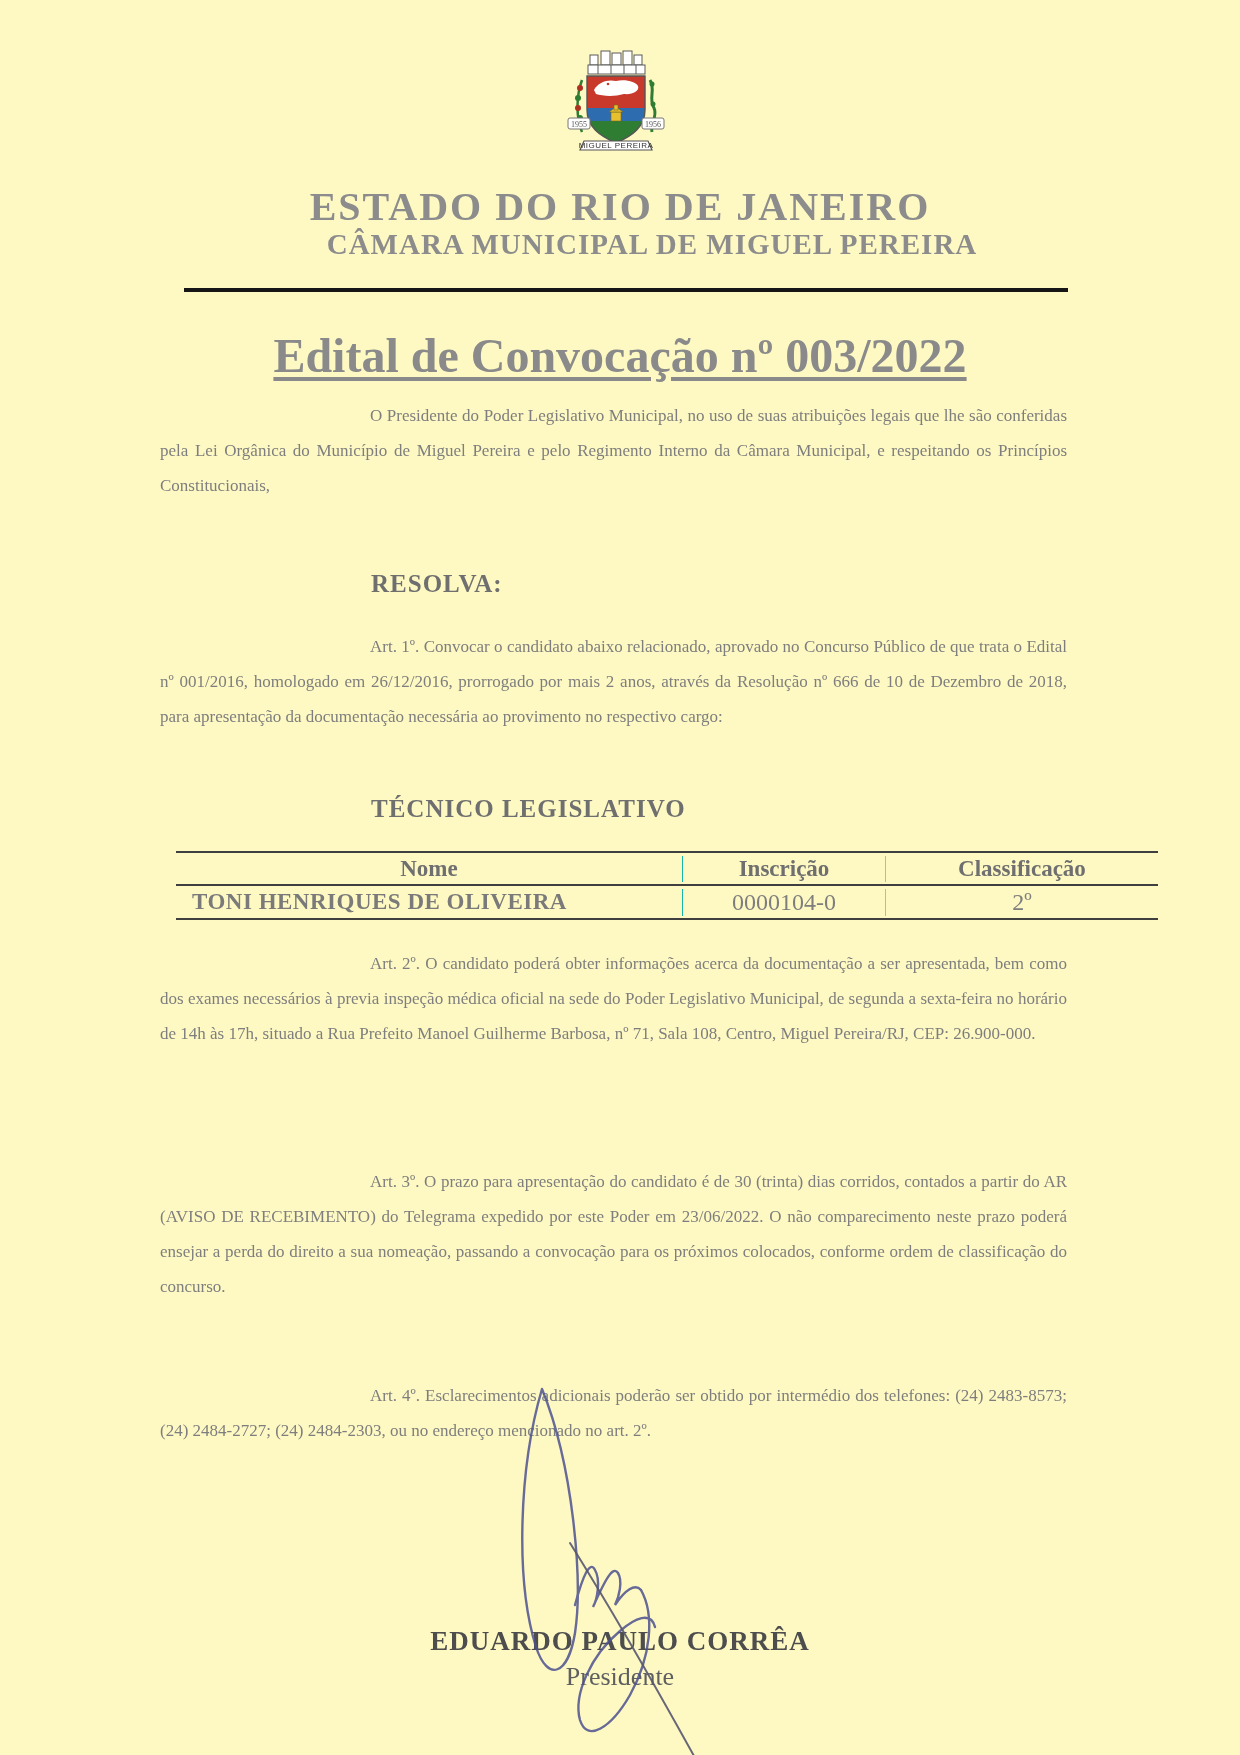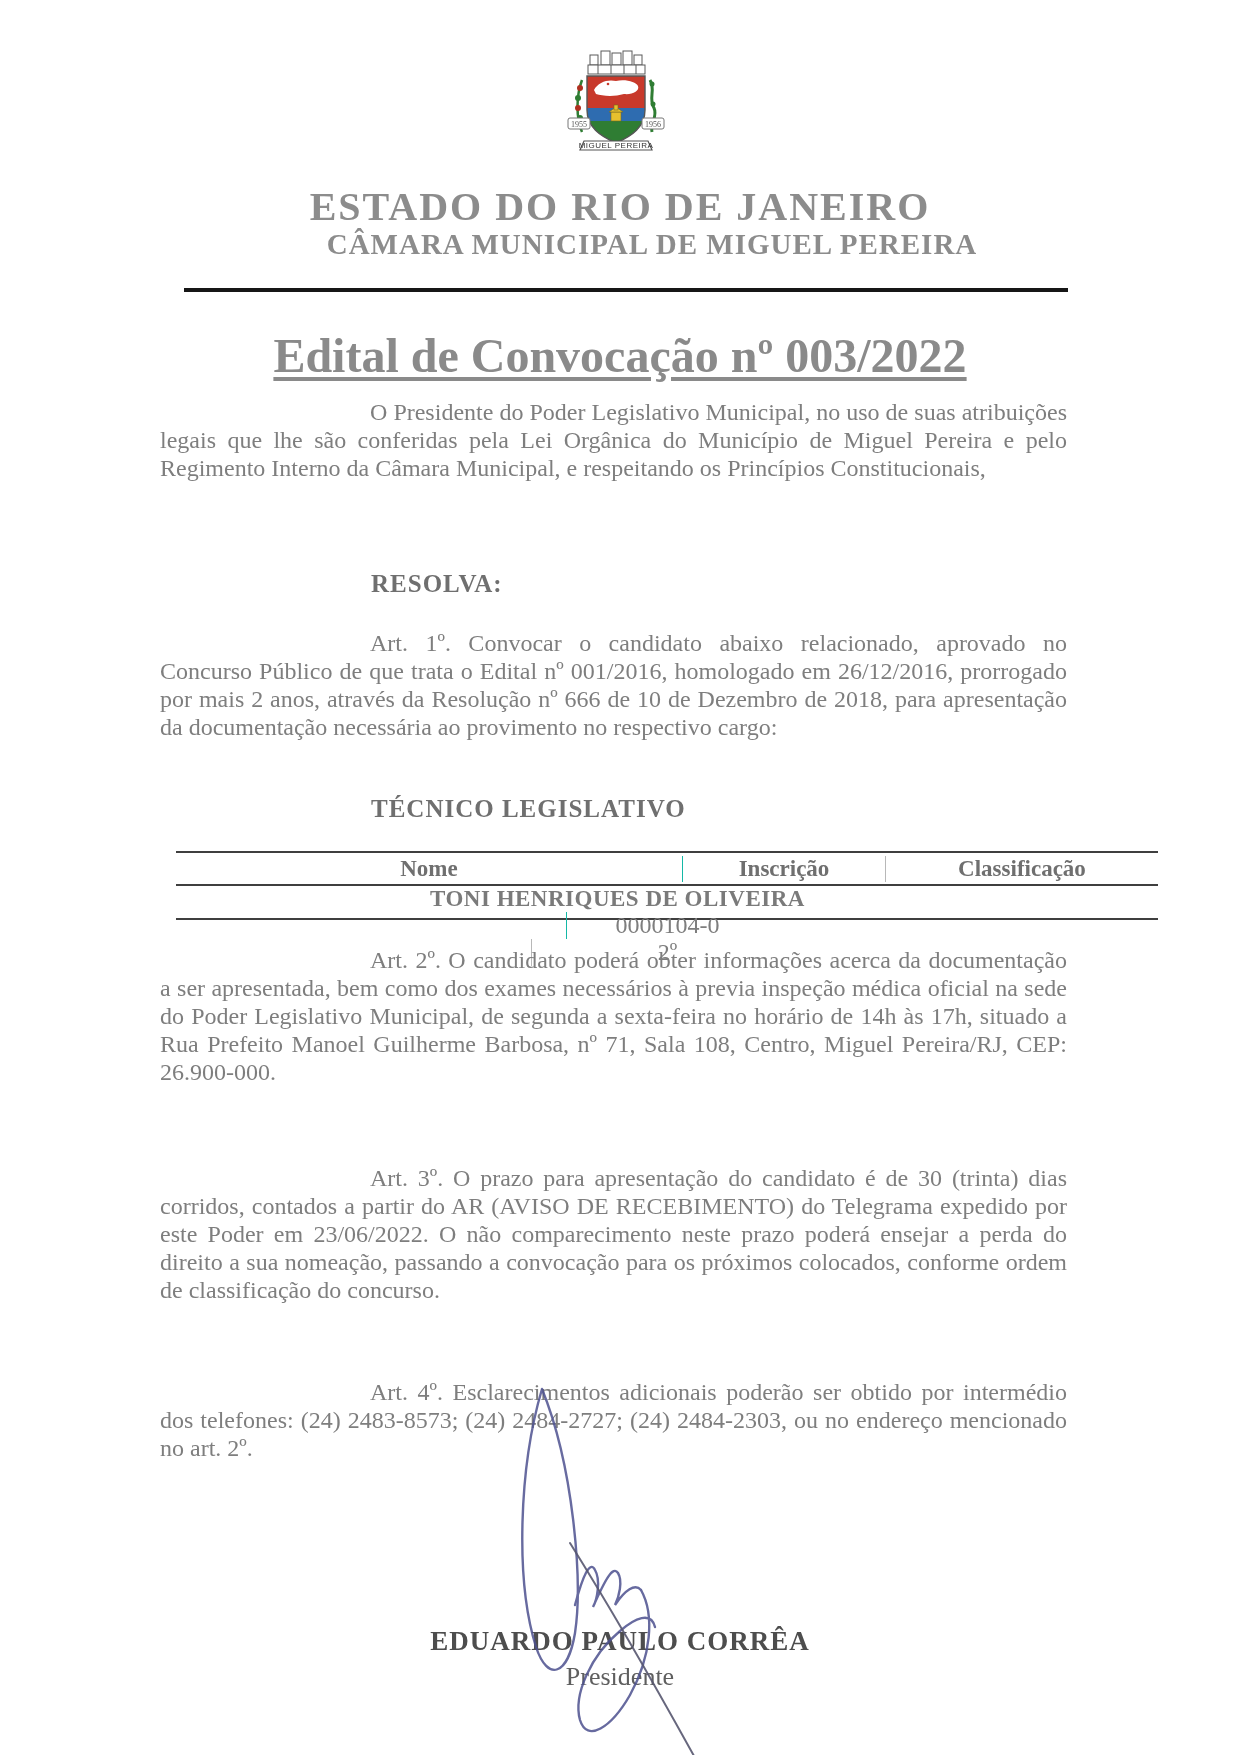--- a/index.html
+++ b/index.html
@@ -1,56 +1,56 @@
 <!DOCTYPE html>
 <html><head>
 <meta charset="utf-8">
 <style>
   html,body{margin:0;padding:0;background:#e8e8e8;}
   .page{
     position:relative;
     width:1240px;height:1755px;
     margin:0 auto;
-    background:#ffffff;
+    background:#fef9c3;
     overflow:hidden;
     font-family:"Liberation Serif","DejaVu Serif",serif;
     color:#7e7e7e;
   }
   .abs{position:absolute;}
   .centered{left:0;width:1240px;text-align:center;}
   .hdr-state{top:183px;font-size:40px;font-weight:bold;color:#8c8c8c;letter-spacing:2px;}
   .hdr-camara{top:228px;font-size:29px;font-weight:bold;color:#8c8c8c;letter-spacing:1px;padding-left:32px;}
   .rule{top:288px;left:184px;width:884px;height:4px;background:#161616;}
   .doc-title{
     top:328px;font-size:48px;font-weight:bold;color:#8a8a8a;
     text-decoration:underline;text-underline-offset:5px;
   }
   .para{
     left:160px;width:907px;
-    font-size:24px;line-height:28px;
+    font-size:17px;line-height:35px;
     text-align:justify;text-indent:210px;
     color:#7e7e7e;
   }
   .p-intro{top:398px;}
   .resolva{top:570px;left:371px;font-size:25px;font-weight:bold;color:#6f6f6f;letter-spacing:1px;}
   .p-art1{top:629px;}
   .cargo{top:795px;left:371px;font-size:25px;font-weight:bold;color:#6f6f6f;letter-spacing:1px;}
   .p-art2{top:946px;}
   .p-art3{top:1164px;}
   .p-art4{top:1378px;}
 
   
   .tbl{
     top:851px;left:176px;width:982px;
     border-top:2px solid #3f3f3f;
     border-bottom:2px solid #3f3f3f;
   }
   .tbl-row{display:flex;}
   .tbl-head{border-bottom:2px solid #3f3f3f;height:31px;align-items:center;}
-  .tbl-body{height:32px;align-items:center;flex-direction:column;}
+  .tbl-body{height:32px;align-items:center;}
   .cell{box-sizing:border-box;}
   .c1{width:506px;}
   .c2{width:203px;border-left:1px solid #14b8a6;}
   .c3{width:273px;border-left:1px solid #b8b8b8;}
   .tbl-head .cell{font-size:23px;font-weight:bold;color:#6f6f6f;text-align:center;}
   .tbl-body .c1{font-size:23px;font-weight:bold;color:#7a7a7a;text-align:left;padding-left:16px;letter-spacing:.5px;}
   .tbl-body .c2,.tbl-body .c3{font-size:24px;color:#7e7e7e;text-align:center;}
 
   .signer-name{top:1626px;font-size:27px;font-weight:bold;color:#4d4d4d;letter-spacing:1px;}
   .signer-role{top:1662px;font-size:26px;color:#5f5f5f;}

